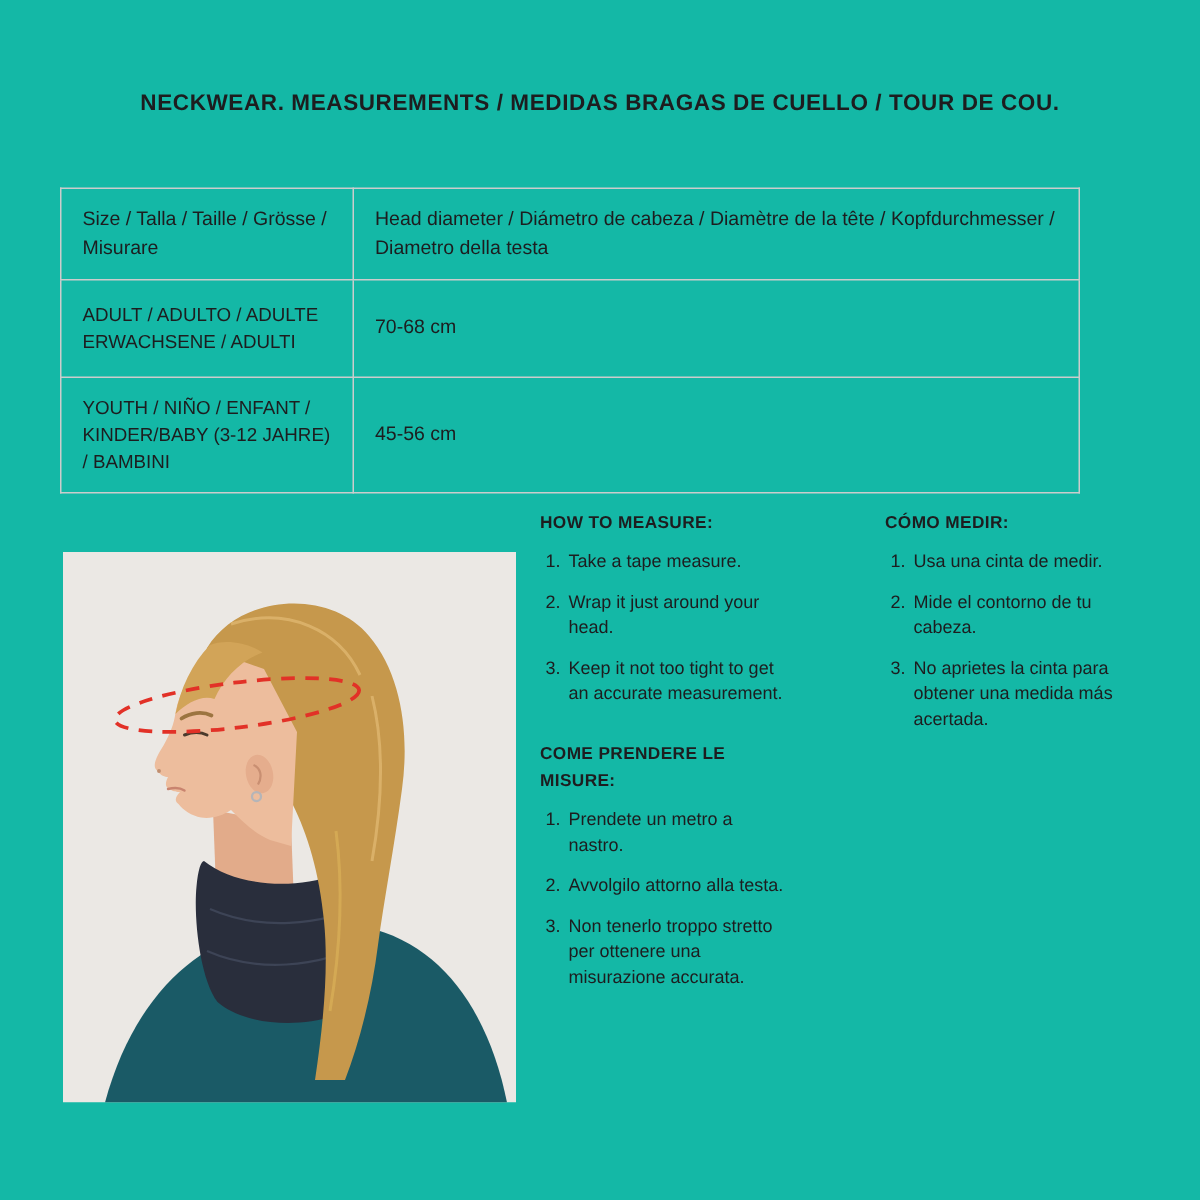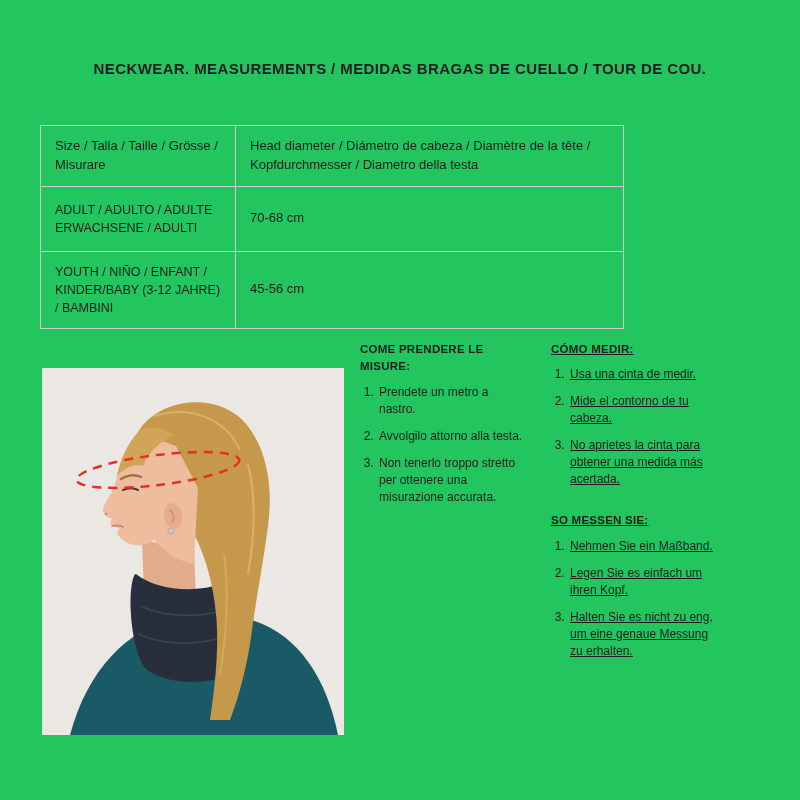--- a/index.html
+++ b/index.html
@@ -6,40 +6,40 @@
   html, body { background: #ffffff; }
   body {
     font-family: "Liberation Sans", sans-serif;
     color: #1d1d1f;
     -webkit-font-smoothing: antialiased;
   }
   .page {
     position: relative;
     width: 800px;
     height: 800px;
-    background: #22c55e;
+    background: #14b8a6;
     overflow: hidden;
     margin: 0 auto;
   }
   .title {
     position: absolute;
     top: 58px;
     left: 0;
     width: 100%;
     text-align: center;
     font-size: 15px;
     font-weight: 700;
     letter-spacing: 0.4px;
     line-height: 1.42;
   }
   table.size-table {
     position: absolute;
     top: 125px;
     left: 40px;
-    width: 584px;
+    width: 680px;
     border-collapse: collapse;
     font-size: 13px;
   }
   table.size-table th,
   table.size-table td {
     border: 1px solid #cccccc;
     text-align: left;
     padding: 11px 14px;
     font-weight: 400;
     line-height: 1.45;
@@ -63,21 +63,21 @@
   .photo {
     position: absolute;
     left: 42px;
     top: 368px;
     width: 302px;
     height: 367px;
   }
   .photo svg { display: block; width: 100%; height: 100%; }
   .instr-col { position: absolute; top: 341px; }
   .instr-col.col1 { left: 360px; width: 166px; }
-  .instr-col.col2 { left: 551px; width: 170px; text-decoration: underline; }
+  .instr-col.col2 { left: 590px; width: 170px; }
   .instr h3 {
     font-size: 11.5px;
     font-weight: 700;
     letter-spacing: 0.25px;
     line-height: 1.5;
     margin-bottom: 8px;
   }
   .instr ol {
     padding-left: 17px;
     margin: 0 0 24px 0;
@@ -147,20 +147,26 @@
       <path d="M112 48 C150 36 184 52 198 82" stroke="#dfb76f" stroke-width="2" fill="none" opacity="0.8"></path>
       <path d="M206 96 C215 132 212 172 206 206" stroke="#dfb76f" stroke-width="2" fill="none" opacity="0.8"></path>
       <path d="M182 186 C187 224 185 264 178 306" stroke="#dab058" stroke-width="2" fill="none" opacity="0.7"></path>
 
       <ellipse cx="116" cy="102" rx="82" ry="15" fill="none" stroke="#e23127" stroke-width="2.5" stroke-dasharray="9 7" transform="rotate(-7 116 102)"></ellipse>
     </svg>
   </div>
 
   <div class="instr-col col1">
     <section class="instr">
+      <h3>HOW TO MEASURE:</h3>
+      <ol>
+        <li>Take a tape measure.</li>
+        <li>Wrap it just around your head.</li>
+        <li>Keep it not too tight to get an accurate measurement.</li>
+      </ol>
     </section>
     <section class="instr">
     </section>
     <section class="instr">
       <h3>COME PRENDERE LE MISURE:</h3>
       <ol>
         <li>Prendete un metro a nastro.</li>
         <li>Avvolgilo attorno alla testa.</li>
         <li>Non tenerlo troppo stretto per ottenere una misurazione accurata.</li>
       </ol>
@@ -169,23 +175,15 @@
 
   <div class="instr-col col2">
     <section class="instr">
       <h3>CÓMO MEDIR:</h3>
       <ol>
         <li>Usa una cinta de medir.</li>
         <li>Mide el contorno de tu cabeza.</li>
         <li>No aprietes la cinta para obtener una medida más acertada.</li>
       </ol>
     </section>
-    <section class="instr">
-      <h3>SO MESSEN SIE:</h3>
-      <ol>
-        <li>Nehmen Sie ein Maßband.</li>
-        <li>Legen Sie es einfach um ihren Kopf.</li>
-        <li>Halten Sie es nicht zu eng, um eine genaue Messung zu erhalten.</li>
-      </ol>
-    </section>
   </div>
 
 </div>
 
 </body></html>

